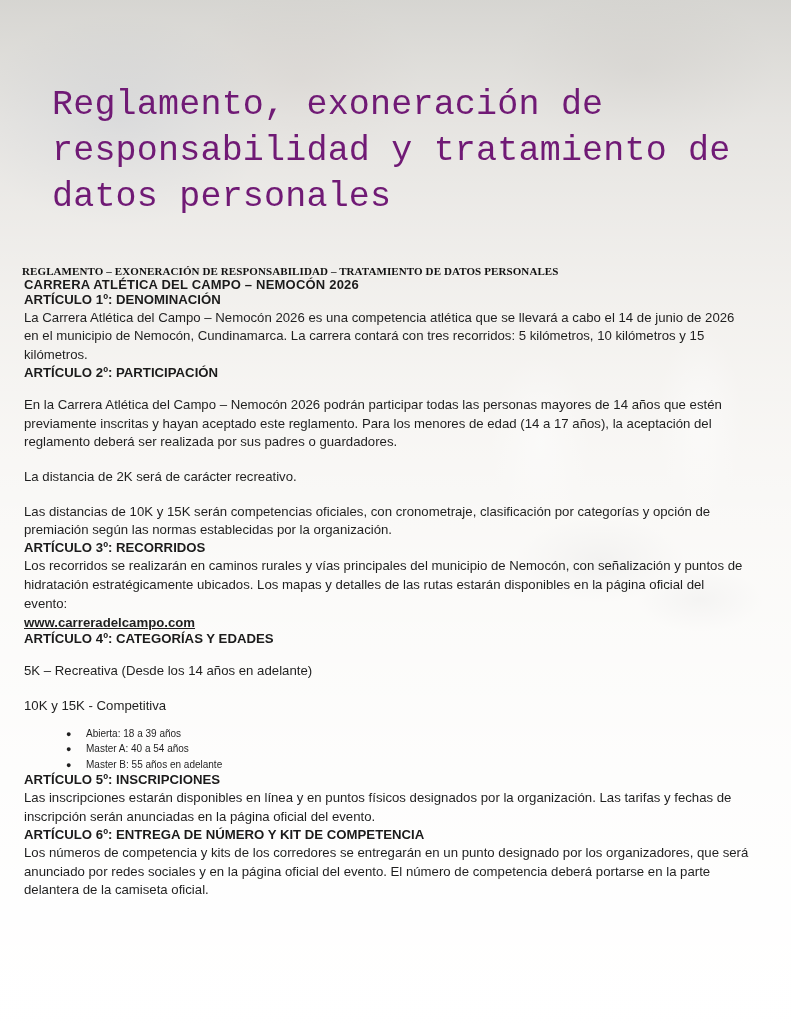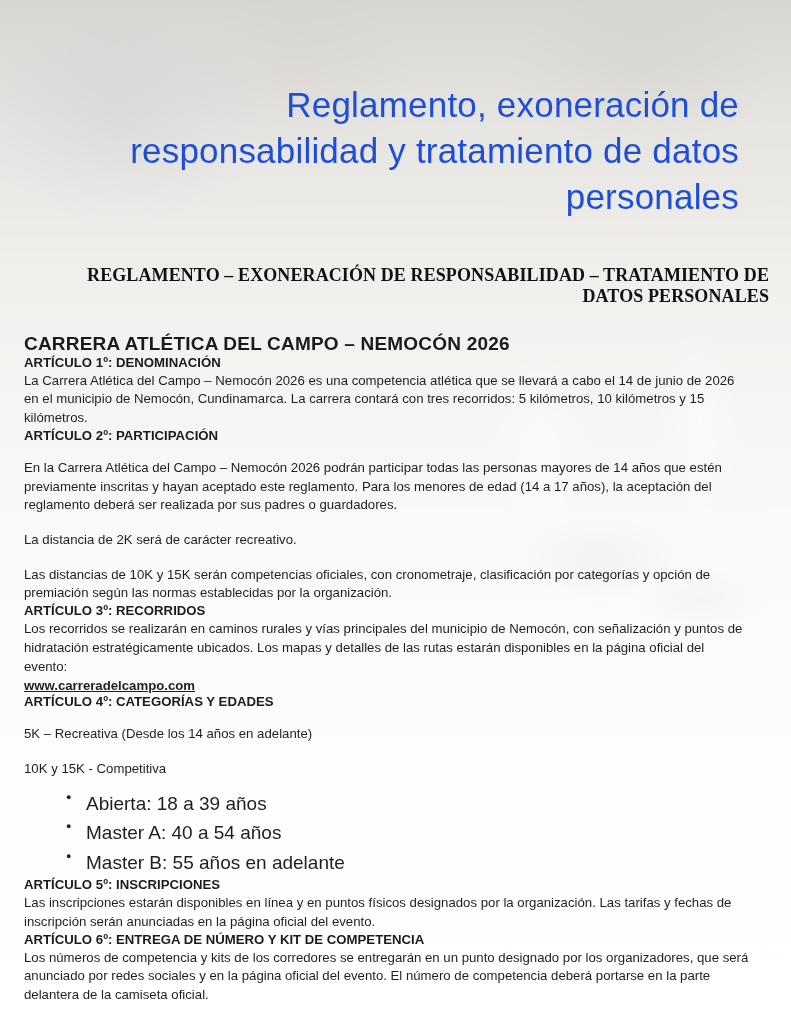--- a/index.html
+++ b/index.html
@@ -63,50 +63,49 @@
       rgba(255,255,255,0.99) 100%);
   }
   .content {
     position: relative;
     z-index: 2;
     padding: 0 22px;
   }
 
   
   .doc-title {
-    font-family: Liberation Sans, sans-serif;
+    font-family: Liberation Mono, monospace;
     font-size: 35px;
     line-height: 1.32;
-    text-align: right;
-    color: #1d4ed8;
+    text-align: left;
+    color: #701a75;
     font-weight: 400;
     margin: 82px 30px 0 30px;
     letter-spacing: 0.2px;
   }
 
   .heading-center {
     font-family: "Liberation Serif", serif;
     font-weight: bold;
-    font-size: 18px;
-    text-align: right;
+    font-size: 11px;
+    text-align: left;
     color: #111111;
     margin: 44px 0 0 0;
     letter-spacing: 0.1px;
   }
 
   .body-col {
     margin: 0 0 0 2px;
     padding-right: 18px;
   }
 
   .subtitle {
-    font-size: 19px;
+    font-size: 13px;
     font-weight: bold;
     color: #1b1b1b;
-    margin-top: 26px;
     letter-spacing: 0.2px;
   }
 
   .article-head {
     font-size: 13.2px;
     font-weight: bold;
     color: #1b1b1b;
   }
 
   p.para {
@@ -127,21 +126,21 @@
     font-weight: bold;
     font-size: 13.2px;
   }
 
   ul.bullets {
     margin: 10px 0 0 0;
     padding-left: 62px;
     list-style: none;
   }
   ul.bullets li {
-    font-size: 19px;
+    font-size: 10px;
     line-height: 1.55;
     color: #1f1f1f;
     position: relative;
   }
   ul.bullets li::before {
     content: "\25CF";
     position: absolute;
     left: -20px;
     top: 0;
     font-size: 9px;

